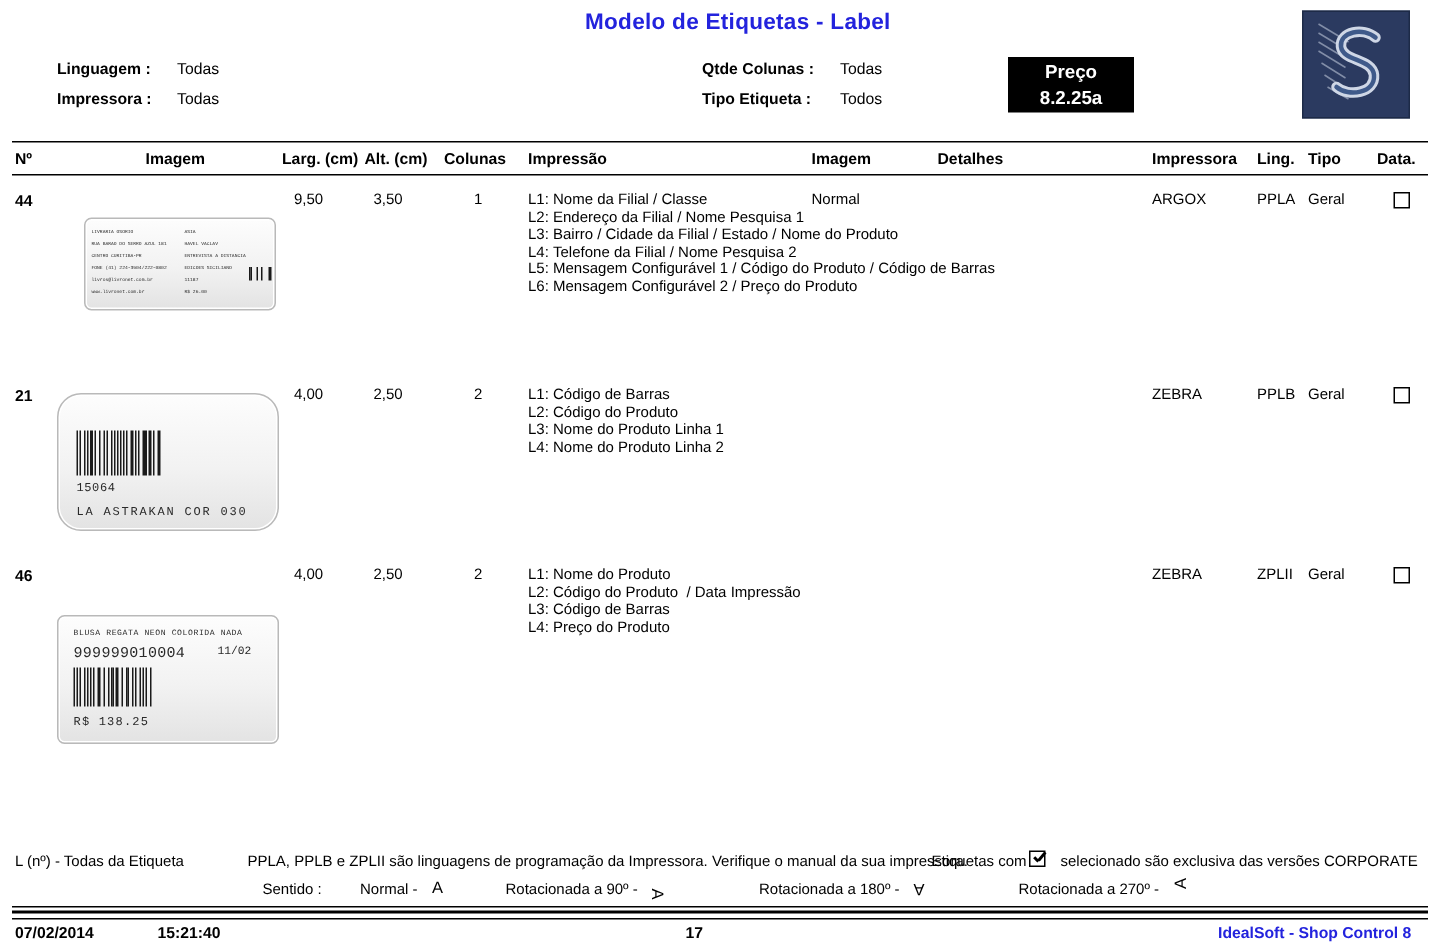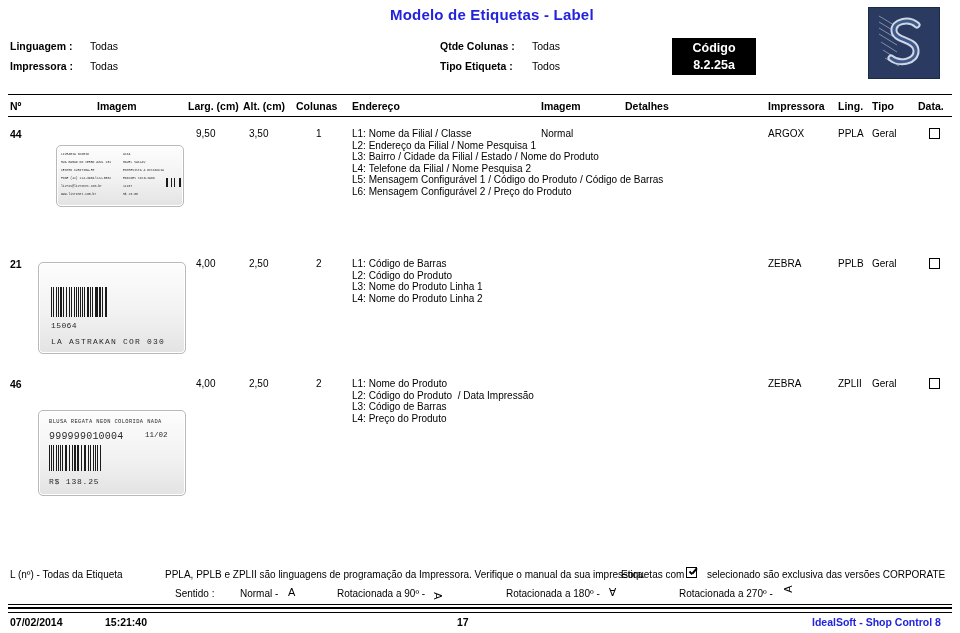--- a/index.html
+++ b/index.html
@@ -33,21 +33,21 @@
   }
   .field-value {
     font-size: 10.5px;
     font-weight: normal;
     white-space: nowrap;
   }
 
   #params-left  { position: absolute; left: 10px;  top: 40px; }
   #params-right { position: absolute; left: 440px; top: 40px; }
   .param-row { display: flex; align-items: baseline; height: 20px; }
-  .param-row .field-label { width: 80px; }
+  .param-row .field-label { width: 80px; margin-left: 28px; }
   #params-right .param-row .field-label { width: 92px; }
 
   #version-box {
     position: absolute;
     left: 672px; top: 38px;
     width: 84px; height: 37px;
     background: #000;
     color: #fff;
     text-align: center;
     font-weight: bold;
@@ -204,21 +204,21 @@
     <span class="field-label">Qtde Colunas :</span>
     <span class="field-value">Todas</span>
   </div>
   <div class="param-row">
     <span class="field-label">Tipo Etiqueta :</span>
     <span class="field-value">Todos</span>
   </div>
 </div>
 
 <div id="version-box">
-  <div>Código</div>
+  <div>Preço</div>
   <div>8.2.25a</div>
 </div>
 
 <div id="logo-box">
   <svg width="70" height="70" viewBox="0 0 70 70" aria-hidden="true">
     <rect x="0" y="0" width="70" height="70" fill="#2b3a60"></rect>
     <g opacity="0.55" stroke="#c9d2e2" stroke-width="1" fill="none">
       <path d="M10 8 L30 20"></path>
         <path d="M10 14 L30 26"></path>
         <path d="M10 20 L30 32"></path>
@@ -233,21 +233,21 @@
 </div>
 
 <div id="col-rule-top"></div>
 <div id="col-rule-bottom"></div>
 
 <div class="hdr-cell" style="left:10px">Nº</div>
 <div class="hdr-cell" style="left:97px">Imagem</div>
 <div class="hdr-cell" style="left:188px">Larg. (cm)</div>
 <div class="hdr-cell" style="left:243px">Alt. (cm)</div>
 <div class="hdr-cell" style="left:296px">Colunas</div>
-<div class="hdr-cell" style="left:352px">Endereço</div>
+<div class="hdr-cell" style="left:352px">Impressão</div>
 <div class="hdr-cell" style="left:541px">Imagem</div>
 <div class="hdr-cell" style="left:625px">Detalhes</div>
 <div class="hdr-cell" style="left:768px">Impressora</div>
 <div class="hdr-cell" style="left:838px">Ling.</div>
 <div class="hdr-cell" style="left:872px">Tipo</div>
 <div class="hdr-cell" style="left:918px">Data.</div>
 
 <div>
   <div class="cell num" style="left:10px;  top:128px">44</div>
   <div class="cell" style="left:196px; top:128px">9,50</div>
@@ -312,21 +312,21 @@
       <span style="display:block">L3:&nbsp;Nome&nbsp;do&nbsp;Produto&nbsp;Linha&nbsp;1</span>
       <span style="display:block">L4:&nbsp;Nome&nbsp;do&nbsp;Produto&nbsp;Linha&nbsp;2</span>
     </div>
   <div class="cell" style="left:541px; top:258px"></div>
   <div class="cell" style="left:625px; top:258px"></div>
   <div class="cell" style="left:768px; top:258px">ZEBRA</div>
   <div class="cell" style="left:838px; top:258px">PPLB</div>
   <div class="cell" style="left:872px; top:258px">Geral</div>
   <div class="checkbox" style="left:929px; top:258px"></div>
 
-  <div class="label-img" style="left:38px; top:262px; width:148px; height:92px;">
+  <div class="label-img" style="left:38px; top:262px; width:148px; height:92px;border-radius:16px;">
     <div class="barcode" id="bc-45" style="left:12px; top:24px; width:58px; height:30px;">
         <i style="width:1px;margin-right:1px"></i>
         <i style="width:2px;margin-right:2px"></i>
         <i style="width:1px;margin-right:1px"></i>
         <i style="width:1px;margin-right:2px"></i>
         <i style="width:2px;margin-right:1px"></i>
         <i style="width:1px;margin-right:2px"></i>
         <i style="width:2px;margin-right:2px"></i>
         <i style="width:2px;margin-right:1px"></i>
         <i style="width:1px;margin-right:2px"></i>

